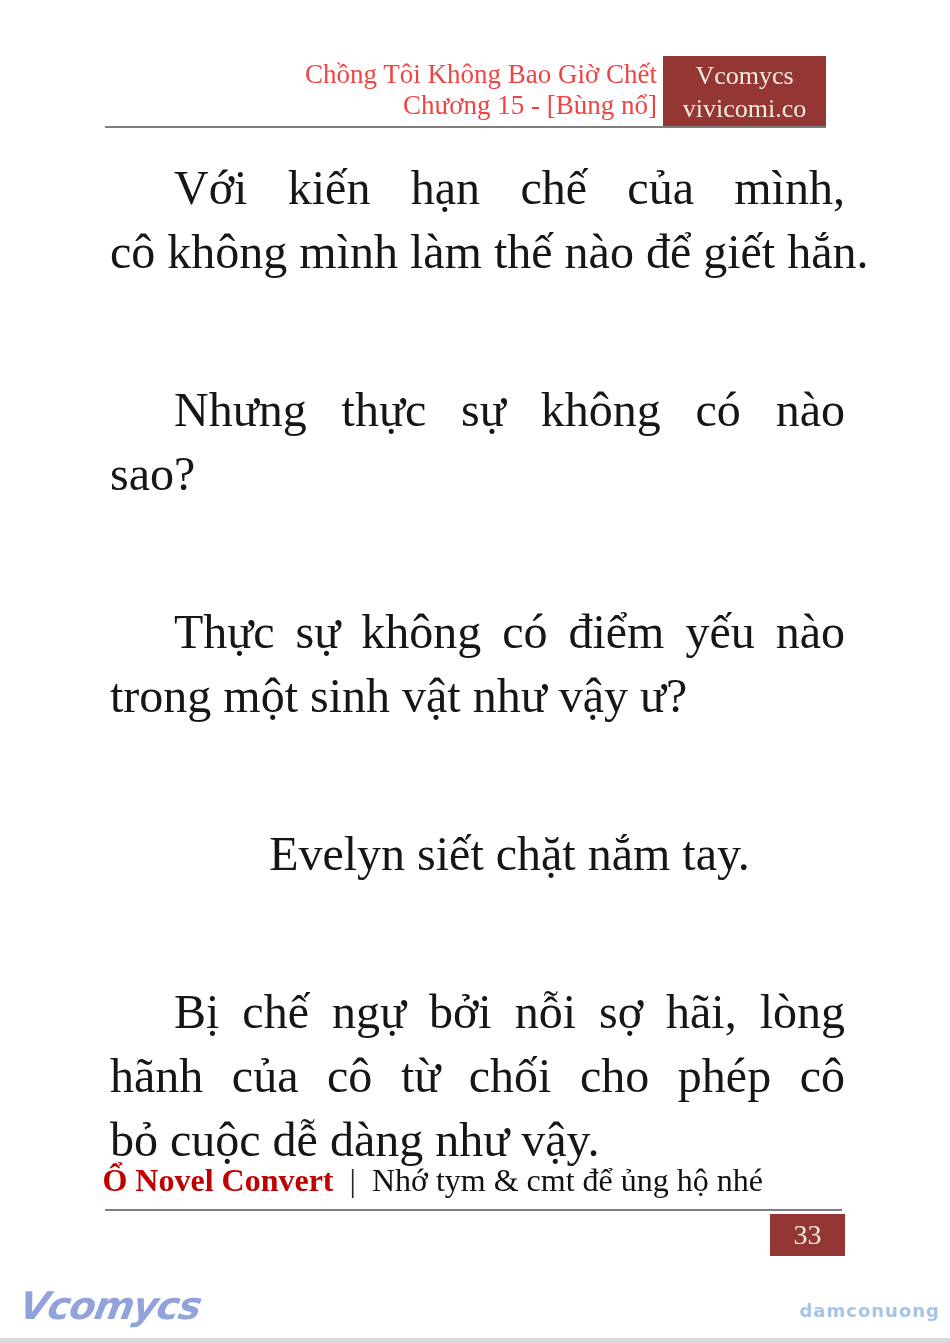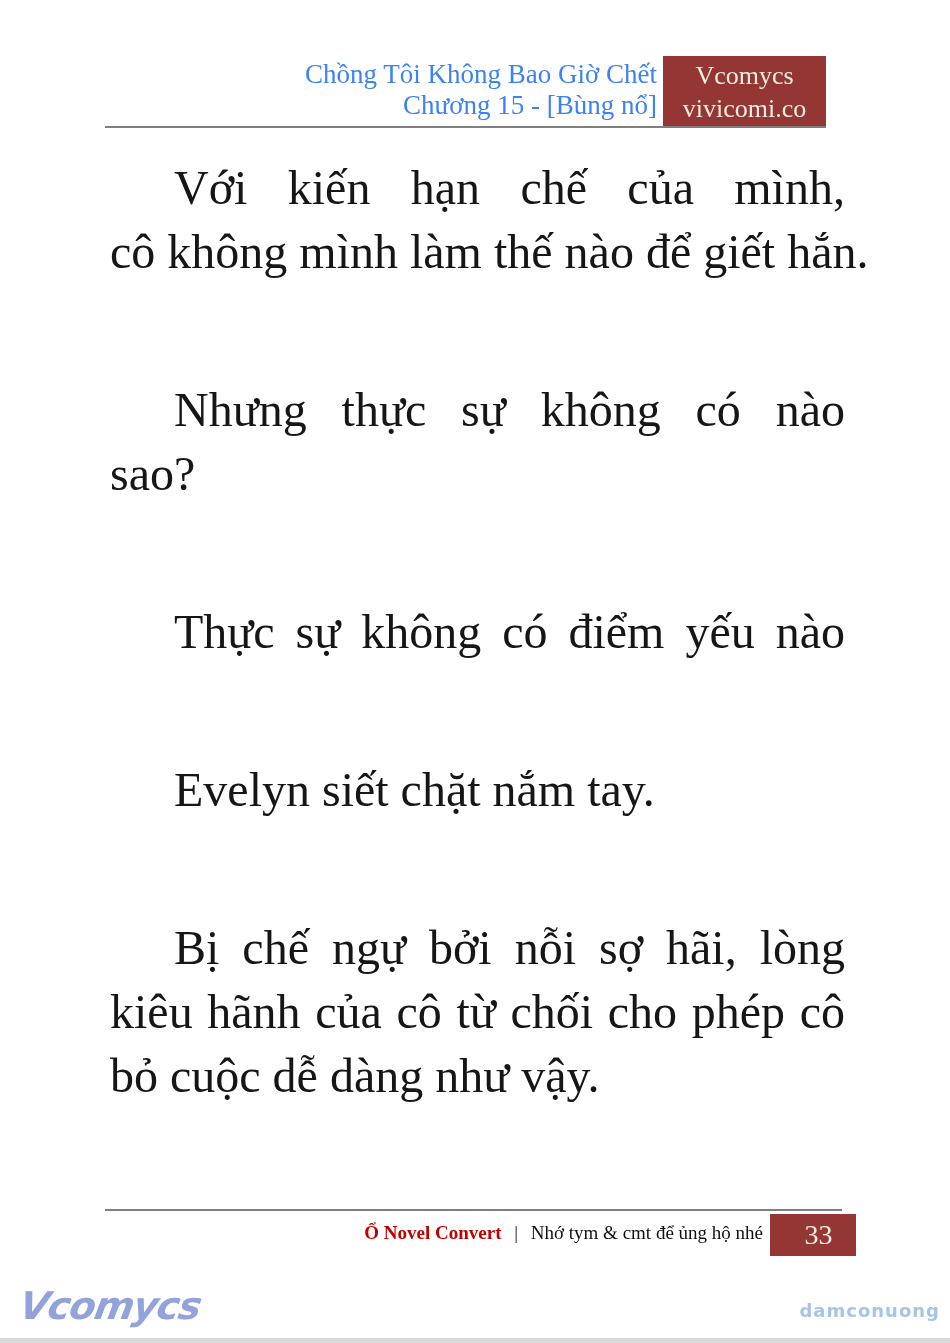--- a/index.html
+++ b/index.html
@@ -1,42 +1,42 @@
 <!DOCTYPE html>
 <html><head>
 <meta charset="utf-8">
 <style>
   html,body{margin:0;padding:0;}
   body{width:950px;height:1343px;position:relative;background:#ffffff;
        font-family:"Liberation Serif", serif;color:#1c1c1c;overflow:hidden;}
 
   
   .header-title{position:absolute;top:59px;right:293px;text-align:right;
-                font-size:27px;line-height:31px;color:#3b82f6;}
+                font-size:27px;line-height:31px;color:#ef4444;}
   .brand-box{position:absolute;left:663px;top:56px;width:163px;height:72px;
              display:flex;flex-direction:column;justify-content:center;align-items:center;
              font-size:26px;line-height:33px;}
   .rule{position:absolute;height:2px;background:#7f7f7f;}
   .header-rule{left:105px;width:721px;top:126px;}
 
   
   .body-text{position:absolute;left:110px;top:156px;width:735px;font-size:48px;color:#161616;}
   .para{margin:0 0 94px 0;}
   .tline{height:64px;line-height:64px;white-space:nowrap;}
   .tline.stretch{display:flex;justify-content:space-between;}
-  .tline.indent{padding-left:64px;}
+  .tline.indent{padding-left:64px;text-align:center;}
 
   
   .footer-rule{left:105px;width:737px;top:1209px;}
-  .footer-credit{position:absolute;top:1212px;right:187px;height:42px;line-height:42px;
-                 font-size:19px;white-space:nowrap;color:#111;}
+  .footer-credit{position:absolute;top:1159px;right:187px;height:42px;line-height:42px;
+                 font-size:32px;white-space:nowrap;color:#111;}
   .footer-credit .credit{font-weight:bold;}
   .footer-credit .sep{padding:0 8px;color:#222;}
   .page-box{position:absolute;left:770px;top:1214px;width:75px;height:42px;
-            display:flex;align-items:center;justify-content:center;font-size:28px;padding-left:11px;}
+            display:flex;align-items:center;justify-content:center;font-size:28px;}
 
   
   .wm-left{position:absolute;left:20px;top:1284px;font-family:"DejaVu Sans",sans-serif;
            font-style:italic;font-weight:bold;font-size:38px;letter-spacing:-1px;
            transform:skewX(-10deg);}
   .wm-right{position:absolute;right:10px;top:1300px;font-family:"DejaVu Sans",sans-serif;
             font-weight:bold;font-size:18px;letter-spacing:1px;
             text-shadow:0 0 3px #ffffff,0 0 6px #ffffff;}
 
   .bottom-strip{position:absolute;left:0;bottom:0;width:100%;height:5px;background:#d9d9d9;}
@@ -87,39 +87,39 @@
     <div class="para">
       <div class="tline stretch indent">
           <span>Thực</span>
           <span>sự</span>
           <span>không</span>
           <span>có</span>
           <span>điểm</span>
           <span>yếu</span>
           <span>nào</span>
         </div>
+      <div class="tline">trong một sinh vật như vậy ư?</div>
     </div>
 
     <div class="para">
       <div class="tline indent">Evelyn siết chặt nắm tay.</div>
     </div>
 
     <div class="para">
       <div class="tline stretch indent">
           <span>Bị</span>
           <span>chế</span>
           <span>ngự</span>
           <span>bởi</span>
           <span>nỗi</span>
           <span>sợ</span>
           <span>hãi,</span>
           <span>lòng</span>
         </div>
       <div class="tline stretch">
-          <span>kiêu</span>
           <span>hãnh</span>
           <span>của</span>
           <span>cô</span>
           <span>từ</span>
           <span>chối</span>
           <span>cho</span>
           <span>phép</span>
           <span>cô</span>
         </div>
       <div class="tline">bỏ cuộc dễ dàng như vậy.</div>

